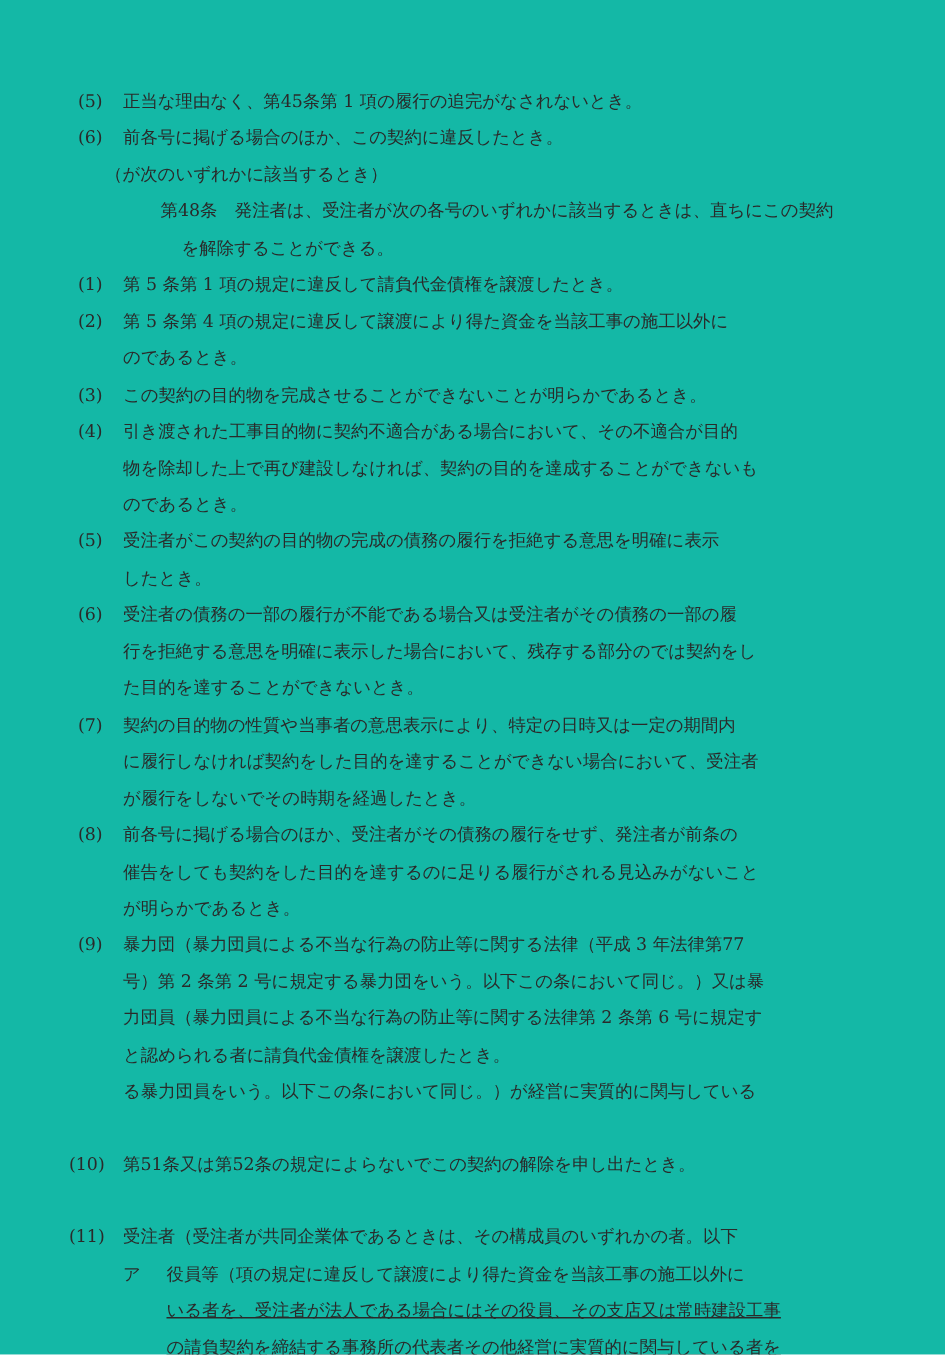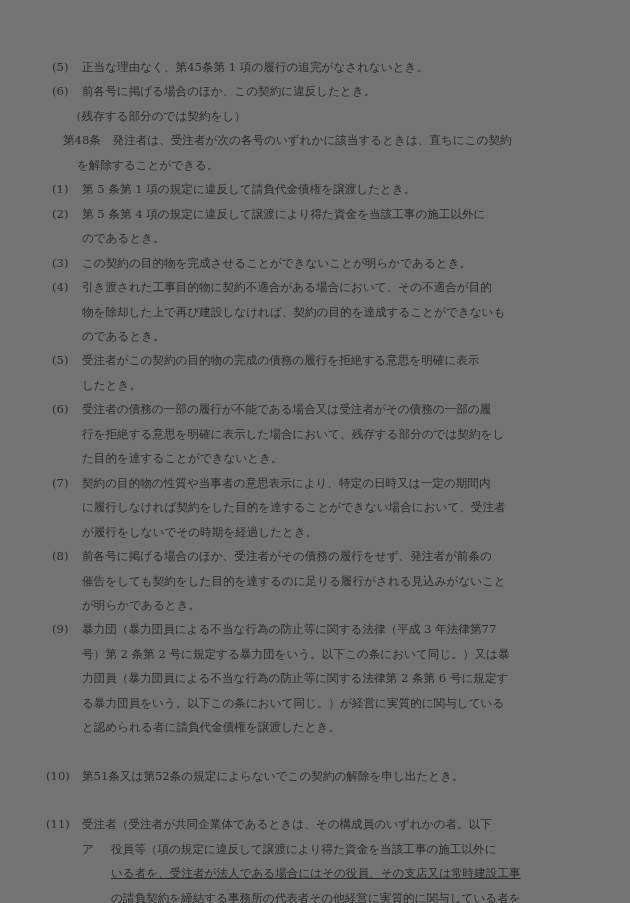--- a/index.html
+++ b/index.html
@@ -10,21 +10,21 @@
   body {
     width: 630px;
     height: 903px;
     overflow: hidden;
     font-family: "DejaVu Serif", "Liberation Serif", serif;
     color: #2a2a2a;
   }
   .page {
     width: 630px;
     height: 903px;
-    background: #737373;
+    background: #14b8a6;
     box-sizing: border-box;
     padding: 55px 63px 0 63px;
     position: relative;
   }
   .doc-body {
     width: 504px;
     font-size: 11.6px;
     line-height: 24.45px;
     text-align: justify;
     text-justify: inter-character;
@@ -33,20 +33,21 @@
   
   .block {
     margin: 0;
     white-space: normal;
   }
 
   
   .article {
     padding-left: 0;
     text-indent: 0;
+    margin-left: 44px;
   }
   .article .cont {
     display: block;
     padding-left: 14px;
     text-indent: 0;
   }
 
   
   .heading {
     padding-left: 7px;
@@ -96,31 +97,31 @@
     display: block;
   }
 </style>
 </head>
 <body>
 
 <div class="page">
   <div class="doc-body" id="doc-body">
       <div class="block item"><span class="marker">(5)</span><span>正当な理由なく、第45条第 1 項の履行の追完がなされないとき。</span></div>
       <div class="block item"><span class="marker">(6)</span><span>前各号に掲げる場合のほか、この契約に違反したとき。</span></div>
-      <div class="block heading"><span>（残存する部分のでは契約をし）</span></div>
+      <div class="block heading"><span>（が次のいずれかに該当するとき）</span></div>
       <div class="block article">
         <span class="line">第48条　発注者は、受注者が次の各号のいずれかに該当するときは、直ちにこの契約</span>
         <span class="cont">を解除することができる。</span>
       </div>
       <div class="block item"><span class="marker">(1)</span><span>第 5 条第 1 項の規定に違反して請負代金債権を譲渡したとき。</span></div>
       <div class="block item"><span class="marker">(2)</span><span>第 5 条第 4 項の規定に違反して譲渡により得た資金を当該工事の施工以外に</span><span class="cont">のであるとき。</span></div>
       <div class="block item"><span class="marker">(3)</span><span>この契約の目的物を完成させることができないことが明らかであるとき。</span></div>
       <div class="block item"><span class="marker">(4)</span><span>引き渡された工事目的物に契約不適合がある場合において、その不適合が目的</span><span class="cont">物を除却した上で再び建設しなければ、契約の目的を達成することができないも</span><span class="cont">のであるとき。</span></div>
       <div class="block item"><span class="marker">(5)</span><span>受注者がこの契約の目的物の完成の債務の履行を拒絶する意思を明確に表示</span><span class="cont">したとき。</span></div>
       <div class="block item"><span class="marker">(6)</span><span>受注者の債務の一部の履行が不能である場合又は受注者がその債務の一部の履</span><span class="cont">行を拒絶する意思を明確に表示した場合において、残存する部分のでは契約をし</span><span class="cont">た目的を達することができないとき。</span></div>
       <div class="block item"><span class="marker">(7)</span><span>契約の目的物の性質や当事者の意思表示により、特定の日時又は一定の期間内</span><span class="cont">に履行しなければ契約をした目的を達することができない場合において、受注者</span><span class="cont">が履行をしないでその時期を経過したとき。</span></div>
       <div class="block item"><span class="marker">(8)</span><span>前各号に掲げる場合のほか、受注者がその債務の履行をせず、発注者が前条の</span><span class="cont">催告をしても契約をした目的を達するのに足りる履行がされる見込みがないこと</span><span class="cont">が明らかであるとき。</span></div>
-      <div class="block item"><span class="marker">(9)</span><span>暴力団（暴力団員による不当な行為の防止等に関する法律（平成 3 年法律第77</span><span class="cont">号）第 2 条第 2 号に規定する暴力団をいう。以下この条において同じ。）又は暴</span><span class="cont">力団員（暴力団員による不当な行為の防止等に関する法律第 2 条第 6 号に規定す</span><span class="cont">る暴力団員をいう。以下この条において同じ。）が経営に実質的に関与している</span><span class="cont">と認められる者に請負代金債権を譲渡したとき。</span></div>
+      <div class="block item"><span class="marker">(9)</span><span>暴力団（暴力団員による不当な行為の防止等に関する法律（平成 3 年法律第77</span><span class="cont">号）第 2 条第 2 号に規定する暴力団をいう。以下この条において同じ。）又は暴</span><span class="cont">力団員（暴力団員による不当な行為の防止等に関する法律第 2 条第 6 号に規定す</span><span class="cont">と認められる者に請負代金債権を譲渡したとき。</span><span class="cont">る暴力団員をいう。以下この条において同じ。）が経営に実質的に関与している</span></div>
       <div class="block item wide"><span class="marker">(10)</span><span>第51条又は第52条の規定によらないでこの契約の解除を申し出たとき。</span></div>
       <div class="block item wide"><span class="marker">(11)</span><span>受注者（受注者が共同企業体であるときは、その構成員のいずれかの者。以下</span></div>
       <div class="block subitem"><span class="marker">ア</span><span>役員等（項の規定に違反して譲渡により得た資金を当該工事の施工以外に</span><span class="cont">いる者を、受注者が法人である場合にはその役員、その支店又は常時建設工事</span><span class="cont">の請負契約を締結する事務所の代表者その他経営に実質的に関与している者を</span></div>
     </div>
 </div>
 
 </body></html>

